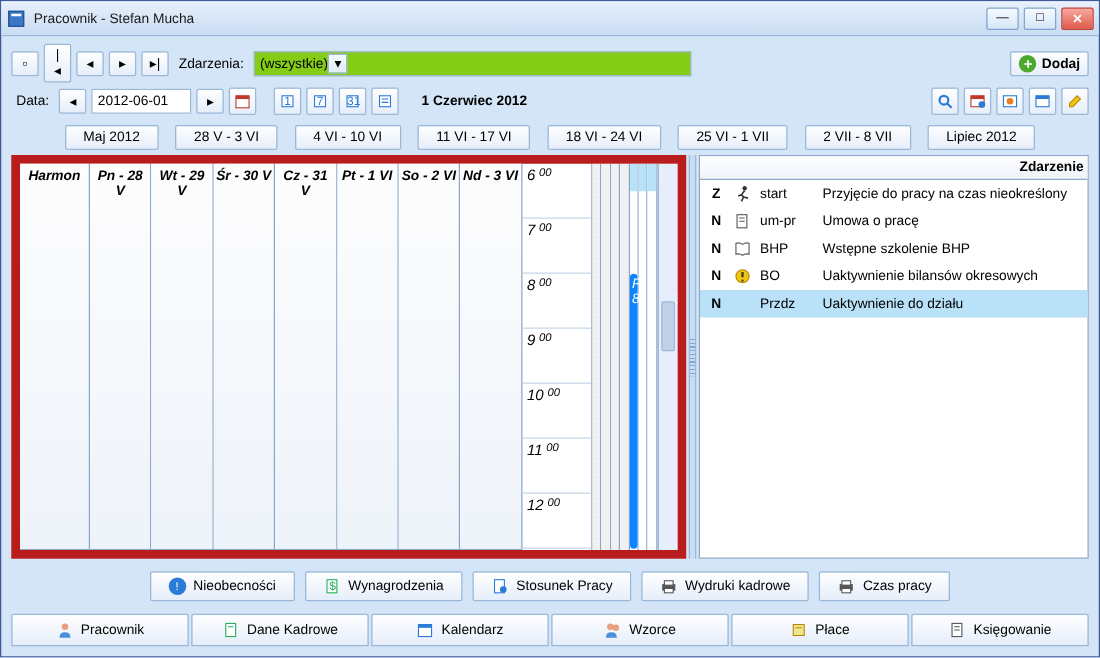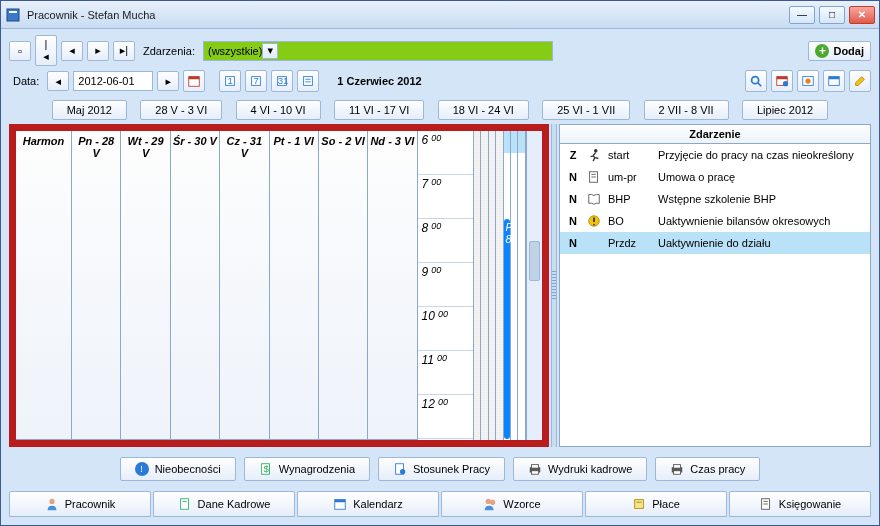--- a/index.html
+++ b/index.html
@@ -47,21 +47,21 @@
 .day-col { flex: 1; border-right: 1px solid #8ca8c8; position: relative; background: repeating-linear-gradient(#f3f3f3 0, #f3f3f3 1px, #efefef 1px, #efefef 2px); }
 .day-col.open { background: #fff; }
 .day-col.open::before { content: ""; position: absolute; top: 0; left: 0; right: 0; height: 22px; background: #b9e1f7; }
 .event { position: absolute; left: 0; right: 0; background: #0a84ff; color: #fff; padding: 2px; font-size: 10px; border-radius: 19px; }
 .vscroll { width: 16px; background: #e6eefb; border-left: 1px solid #8ca8c8; position: relative; }
 .vscroll .thumb { position: absolute; left: 2px; right: 2px; height: 40px; top: 110px; background: #c0d2e8; border: 1px solid #9cb8d8; border-radius: 2px; }
 .splitter { width: 6px; background: #c8dcf2; border-left: 1px solid #9cb8d8; border-right: 1px solid #9cb8d8; display: flex; align-items: center; justify-content: center; }
 .splitter .grip { width: 4px; height: 30px; background: repeating-linear-gradient(#7fa6d0 0, #7fa6d0 1px, transparent 1px, transparent 3px); }
 
 .events-panel { flex: 1; border: 1px solid #8ca8c8; background: #fff; display: flex; flex-direction: column; }
-.events-head { text-align: center; font-weight: bold; padding: 3px; background: linear-gradient(#fdfdfd,#eef3fa); border-bottom: 1px solid #8ca8c8; }
+.events-head { text-align: right; font-weight: bold; padding: 3px; background: linear-gradient(#fdfdfd,#eef3fa); border-bottom: 1px solid #8ca8c8; }
 .ev-row { display: flex; align-items: center; gap: 6px; padding: 3px 6px; }
 .ev-row.sel { background: #b9e1f7; }
 .ev-row .flag { width: 14px; font-weight: bold; text-align: center; }
 .ev-row .evicon { width: 16px; height: 16px; display: flex; align-items: center; justify-content: center; }
 .ev-row .code { width: 44px; }
 .ev-row .desc { flex: 1; }
 
 .actionbar { display: flex; gap: 8px; margin-top: 6px; justify-content: center; }
 .actionbtn { border: 1px solid #9cb8d8; background: linear-gradient(#fefefe,#e6eefb); padding: 4px 14px; border-radius: 2px; display: flex; align-items: center; gap: 6px; }
 .blue-circ { width: 14px; height: 14px; border-radius: 50%; background: #2a7bd8; color: #fff; display: flex; align-items: center; justify-content: center; font-size: 9px; }

